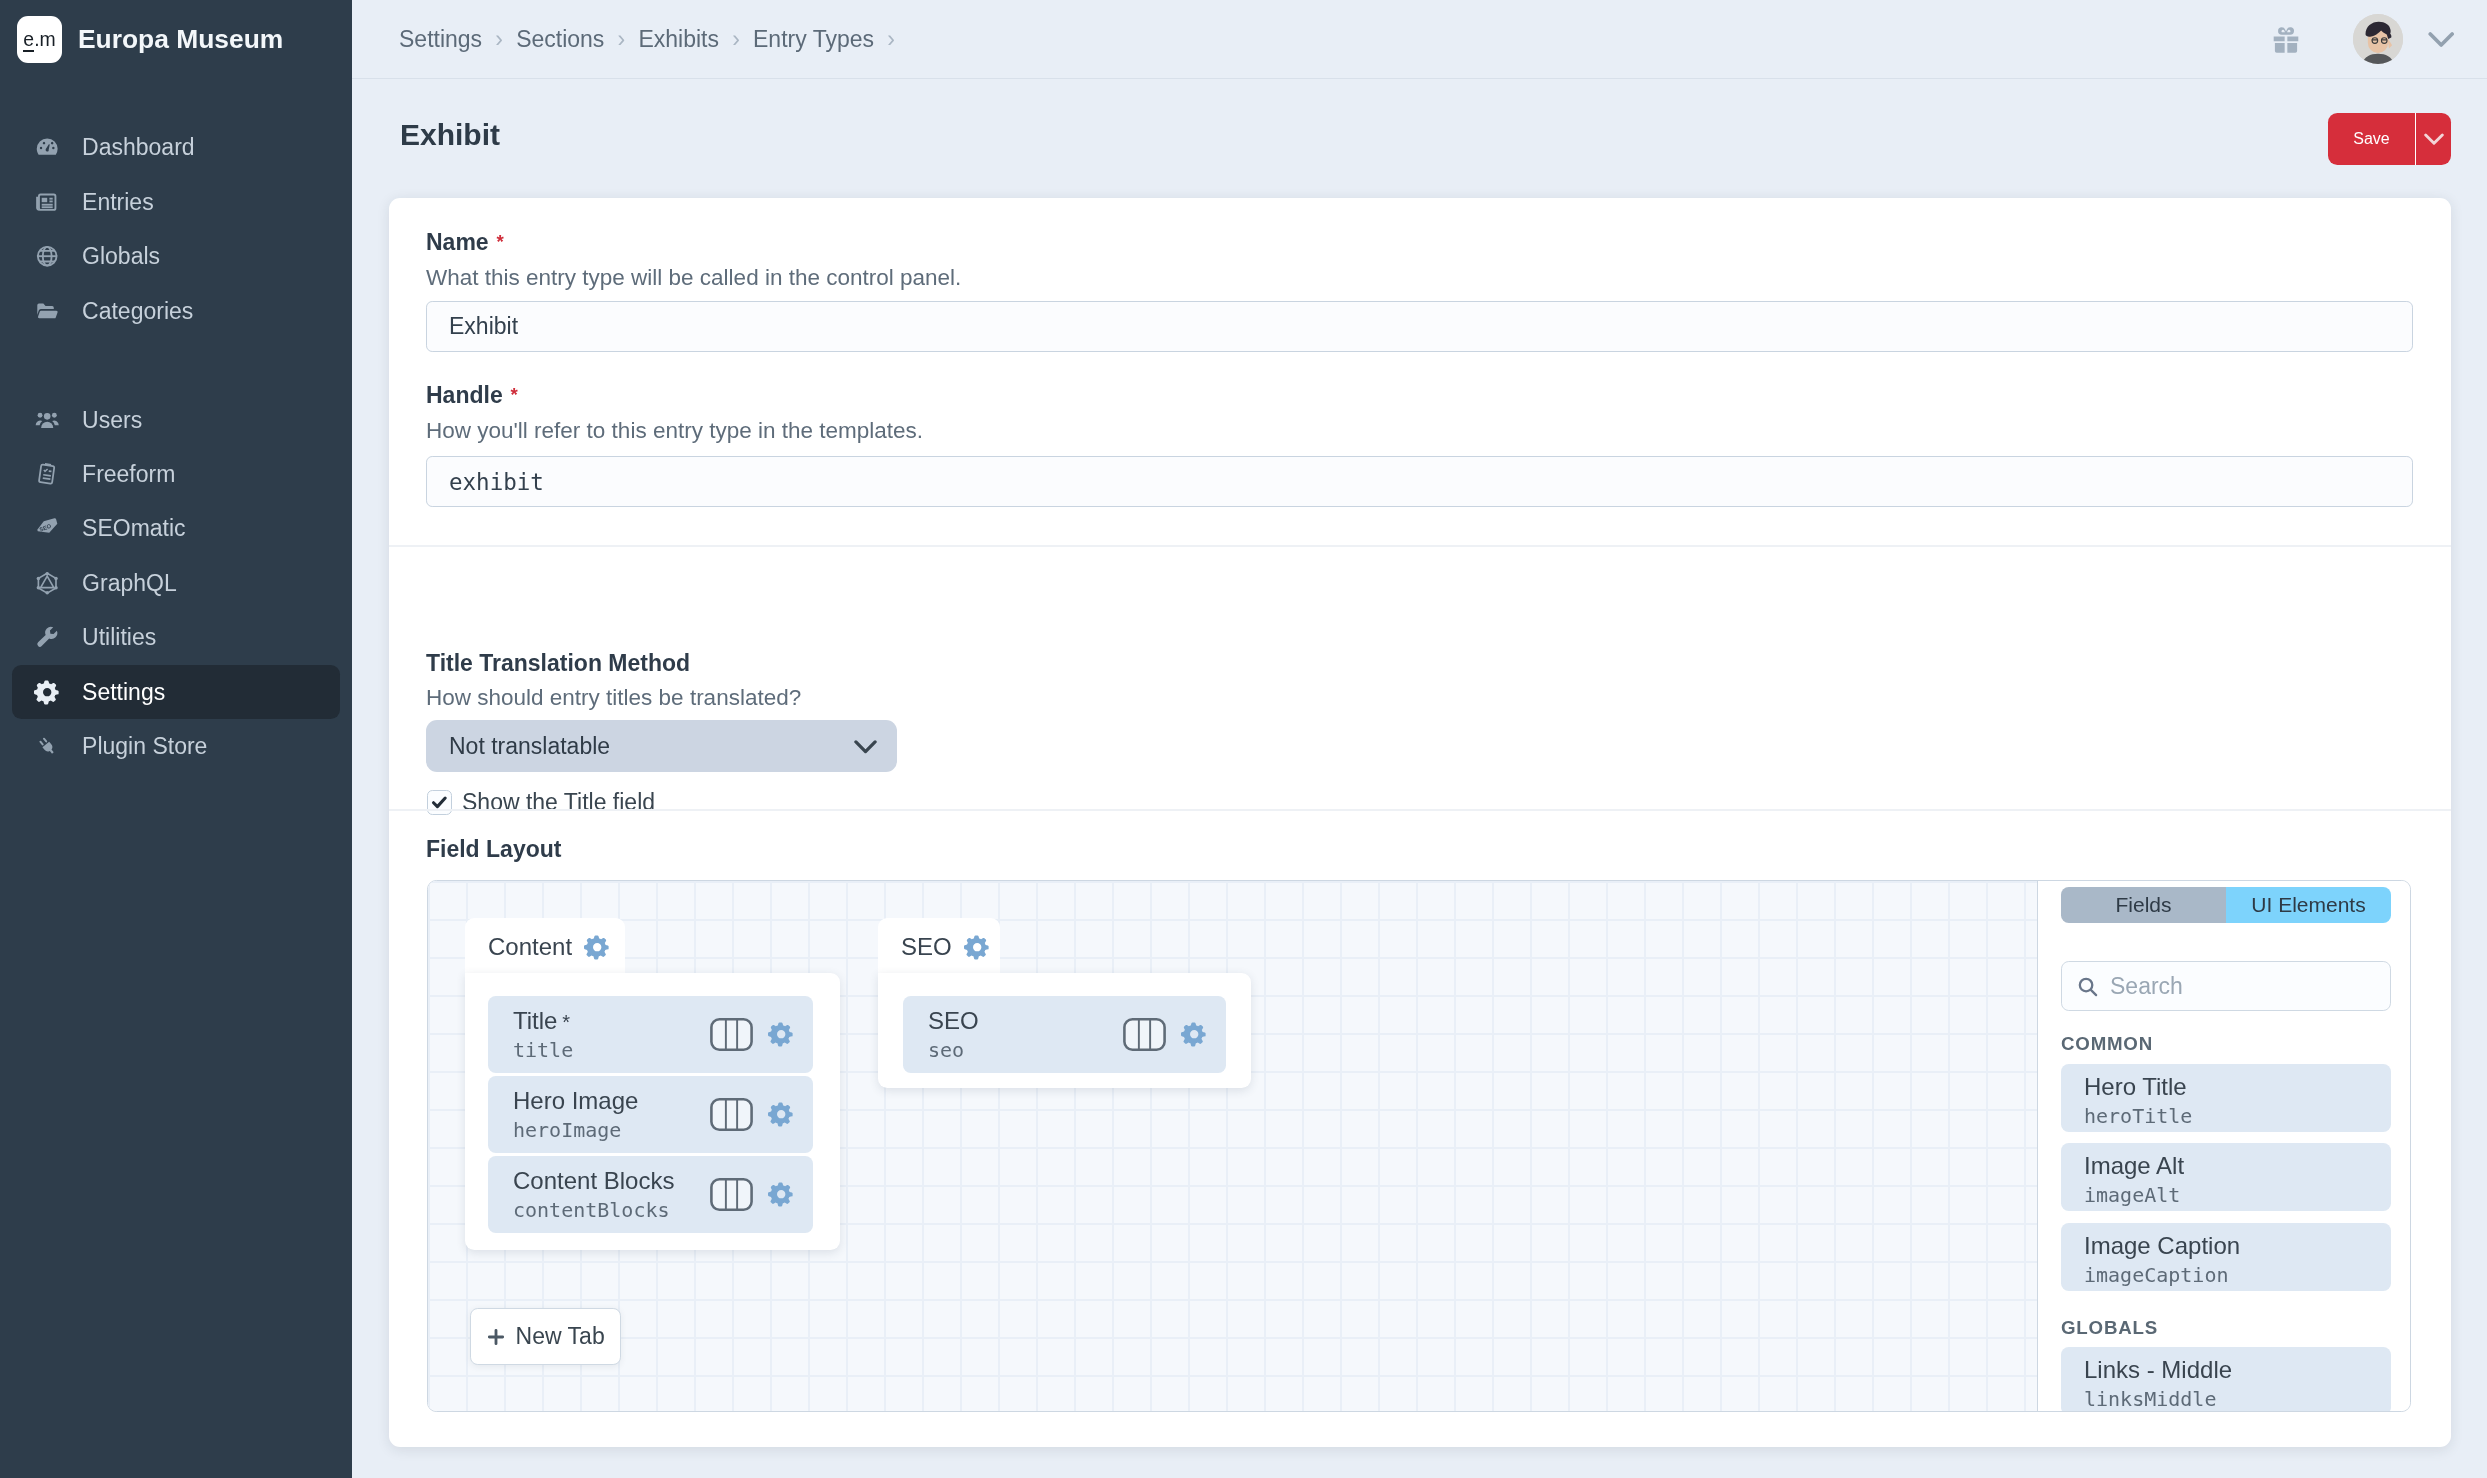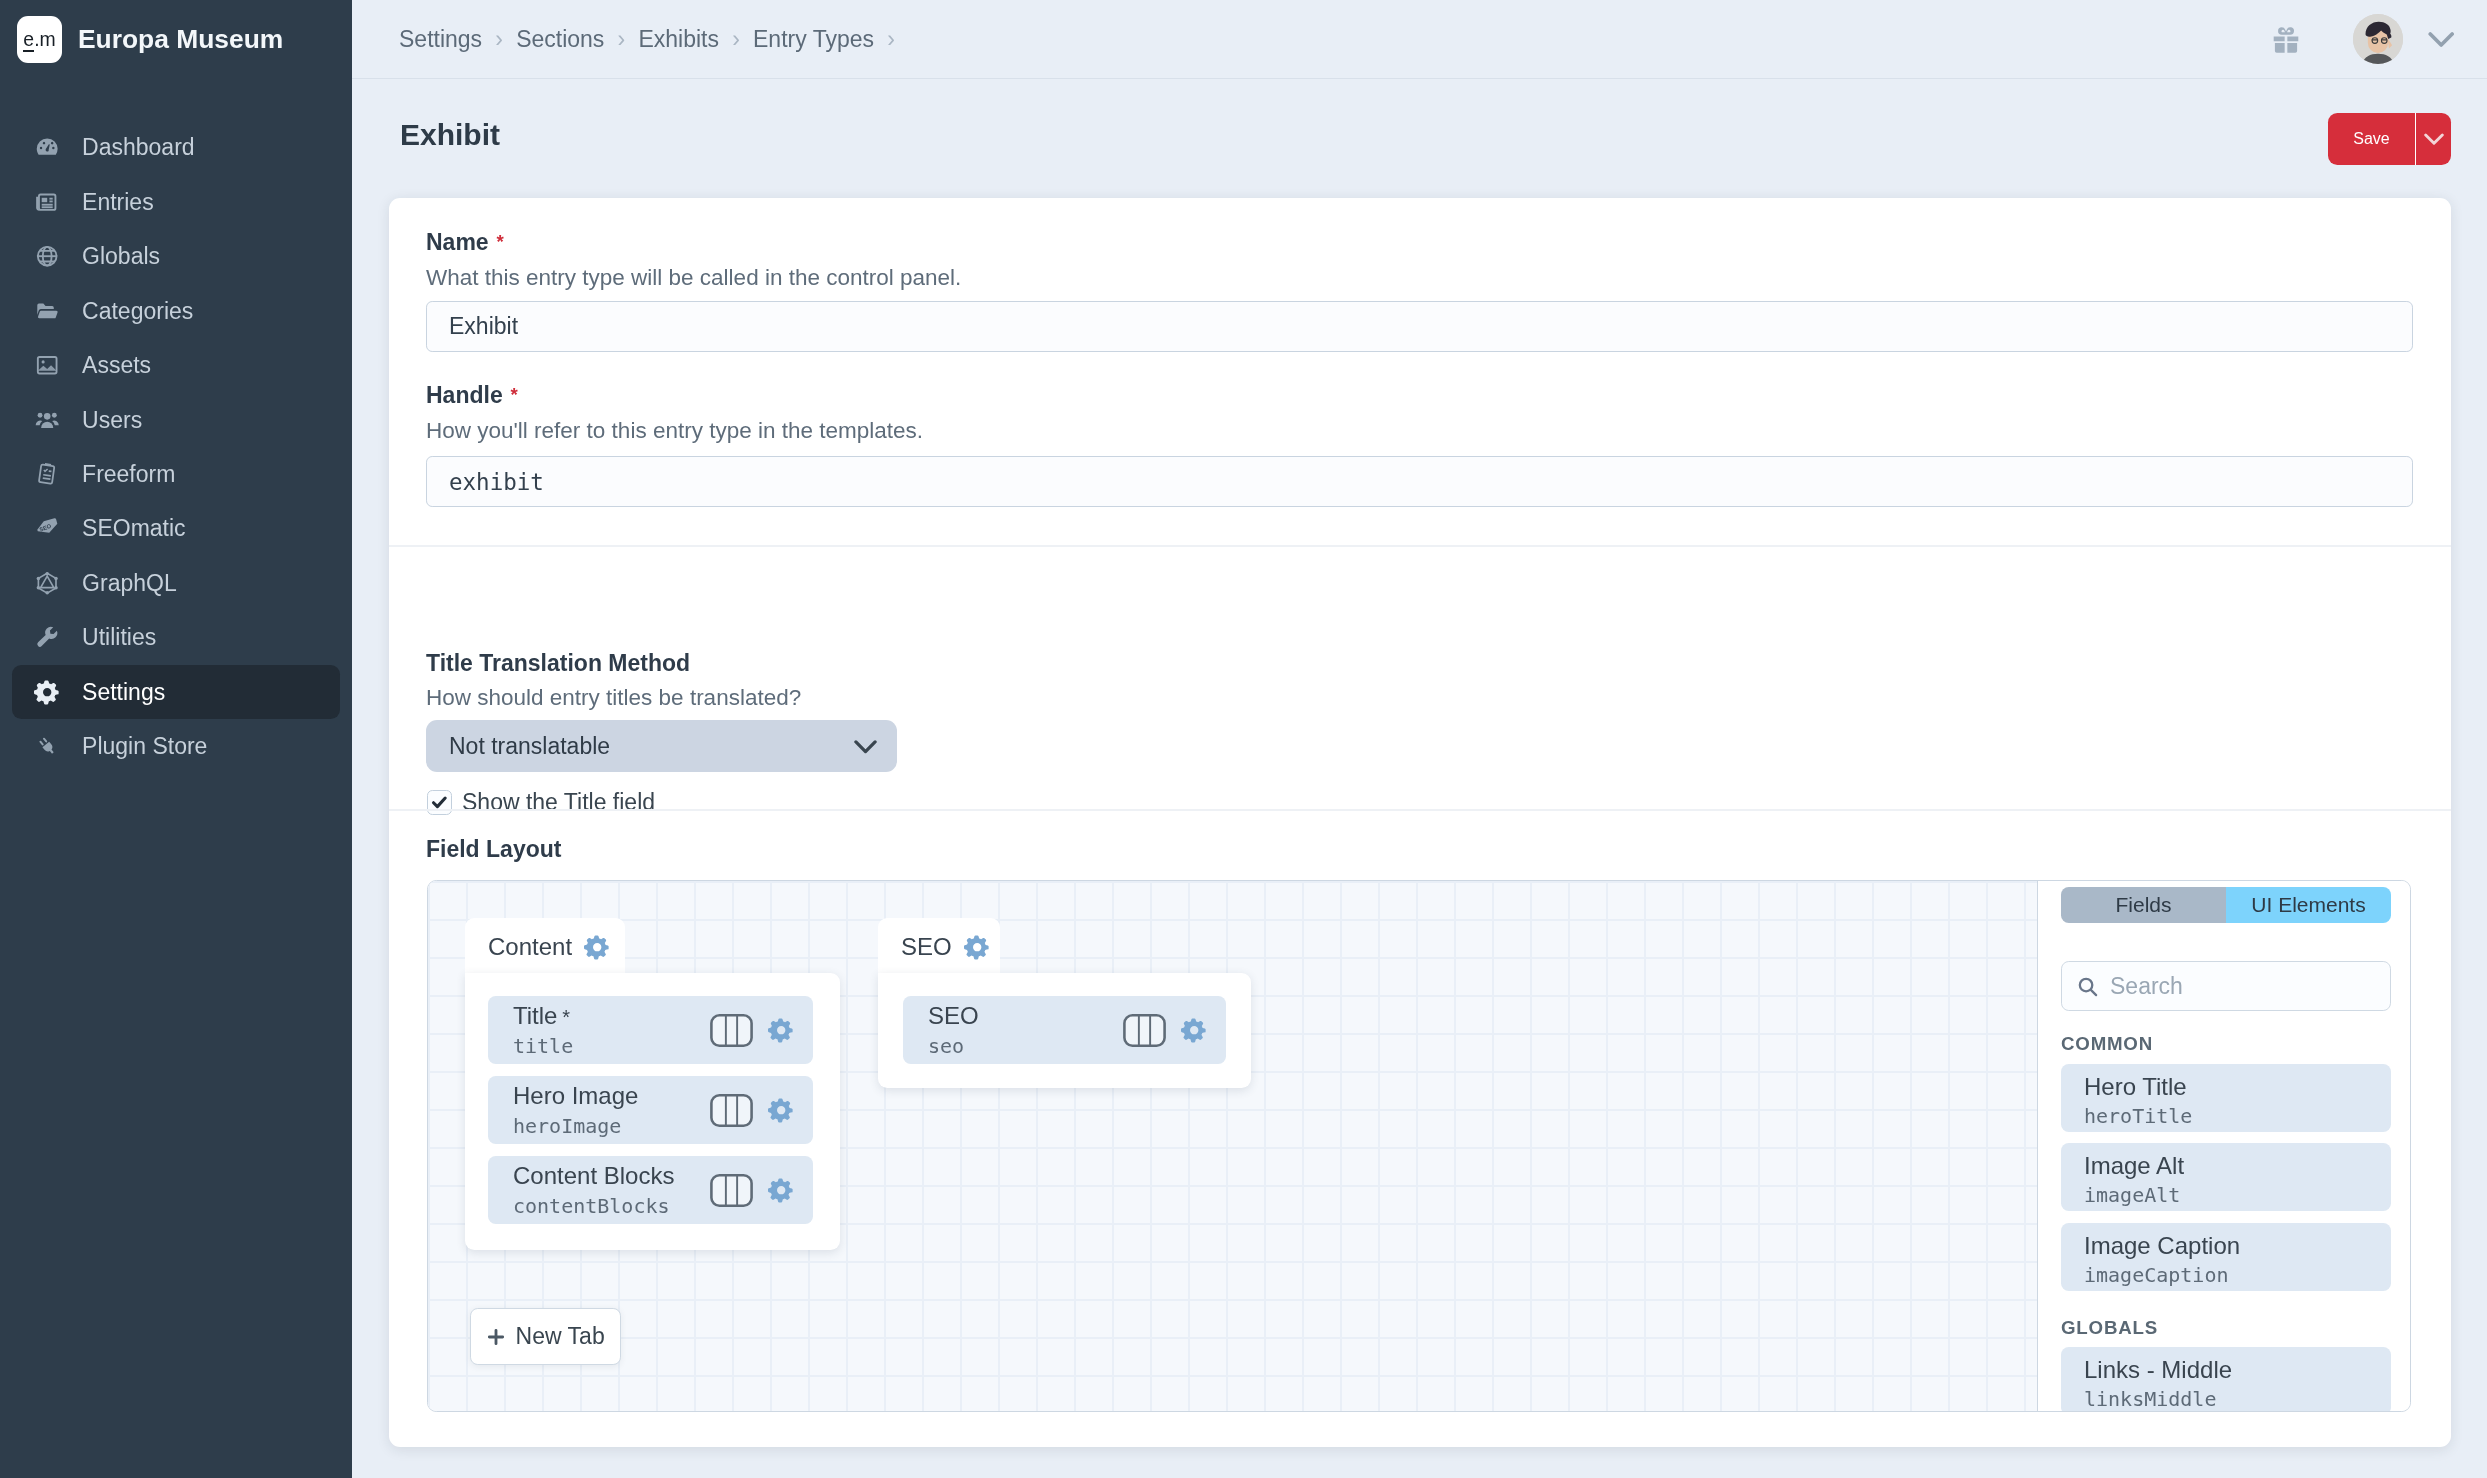--- a/index.html
+++ b/index.html
@@ -118,21 +118,21 @@
     position:absolute; height:58px; background:#ffffff; border-radius:9.3px 9.3px 0 0;
     display:flex; align-items:center; cursor:grab;
   }
   .fld-tab-btn .tab-name { margin-left:23px; font-size:24px; color:#39444f; }
   .fld-tab-btn .tab-gear { width:26.4px; height:26.4px; margin-left:12.4px; color:#79a7d2; cursor:pointer; }
   .fld-tab-body {
     position:absolute; background:#ffffff; border-radius:0 9.3px 9.3px 9.3px;
     box-shadow:0 2.3px 9.3px rgba(45,60,80,.12);
   }
   .fld-pill {
-    position:absolute; left:23px; width:325px; height:68px;
+    position:absolute; left:23px; width:325px; height:77px;
     background:#dee8f3; border-radius:7.8px; cursor:grab;
     display:flex; align-items:center;
   }
   .fld-pill .pill-text { margin-left:25px; flex:1; min-width:0; }
   .fld-pill .pill-label { font-size:24px; color:#39444f; }
   .fld-pill .pill-label .pill-req { font-size:20px; color:#39444f; margin-left:4.7px; }
   .fld-pill .pill-handle { font-size:20px; color:#5d6a77; margin-top:3.1px; }
   .fld-pill .pill-icons { display:flex; align-items:center; gap:14px; margin-right:18.7px; }
   .fld-pill .cols-icon { width:45px; height:39px; color:#5f6b77; cursor:pointer; }
   .fld-pill .pill-gear { width:26.4px; height:26.4px; color:#79a7d2; cursor:pointer; }
@@ -231,28 +231,20 @@
         <path d="M5 7.2h14M5 16.8h14"></path>
       </svg>
     <span class="nlabel">Globals</span>
   </div>
   <div class="nav-item" style="top:284px">
     <svg class="nicon" viewBox="0 0 24 24">
         <path fill="currentColor" d="M3 6.5A1.5 1.5 0 0 1 4.5 5h4l2 2.3h6A1.5 1.5 0 0 1 18 8.8v1.2H6.2a2 2 0 0 0-1.9 1.4L3 15.5zM4.8 18.5a1.2 1.2 0 0 1-1.1-1.6l1.6-4.6a1.2 1.2 0 0 1 1.1-.8h13.9a1.2 1.2 0 0 1 1.1 1.6l-1.6 4.6a1.2 1.2 0 0 1-1.1 .8z"></path>
       </svg>
     <span class="nlabel">Categories</span>
   </div>
-  <div class="nav-item" style="top:338px">
-    <svg class="nicon" viewBox="0 0 24 24" fill="none" stroke="currentColor" stroke-width="1.7">
-        <rect x="3.5" y="4.5" width="17" height="15" rx="1.5"></rect>
-        <circle cx="8.3" cy="9" r="1.4" fill="currentColor" stroke="none"></circle>
-        <path d="M3.5 17l5-4.5 3.5 3 3.5-3.5 5 5" fill="currentColor" stroke="none" opacity=".9"></path>
-      </svg>
-    <span class="nlabel">Assets</span>
-  </div>
   <div class="nav-item" style="top:393px">
     <svg class="nicon" viewBox="0 0 24 24" fill="currentColor">
         <circle cx="12" cy="8.5" r="3"></circle>
         <path d="M6.5 19a5.5 5.5 0 0 1 11 0z"></path>
         <circle cx="5.5" cy="7.5" r="2.2"></circle>
         <path d="M1.5 16.5a4.2 4.2 0 0 1 6-3.8 7 7 0 0 0-2.4 3.8z"></path>
         <circle cx="18.5" cy="7.5" r="2.2"></circle>
         <path d="M22.5 16.5a4.2 4.2 0 0 0-6-3.8 7 7 0 0 1 2.4 3.8z"></path>
       </svg>
     <span class="nlabel">Users</span>

